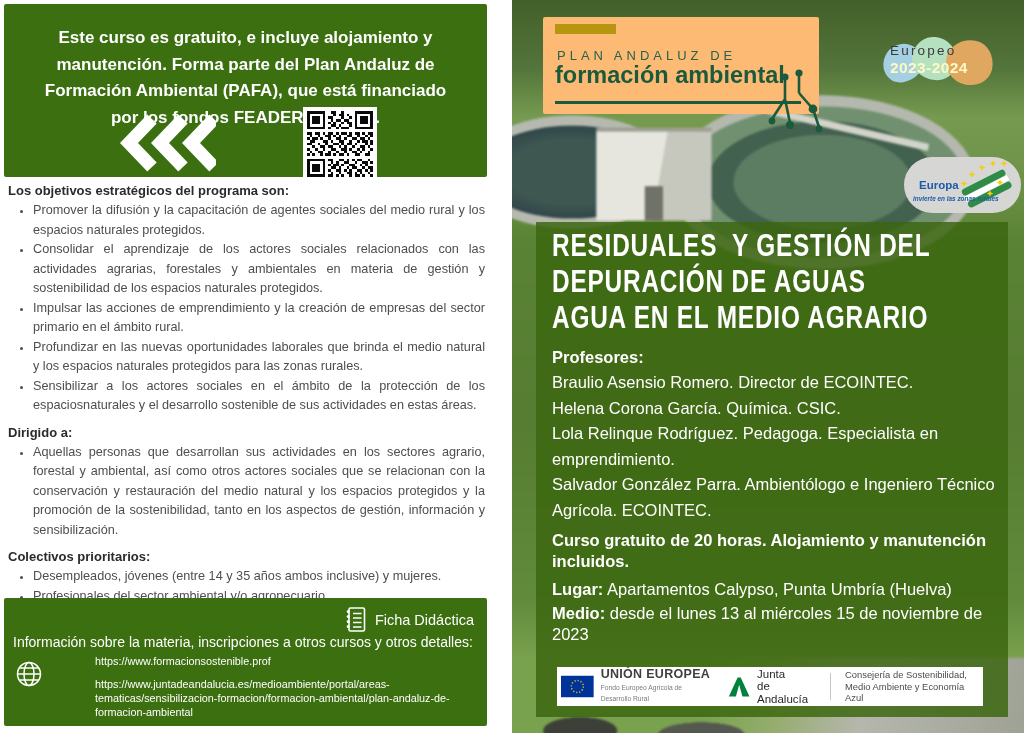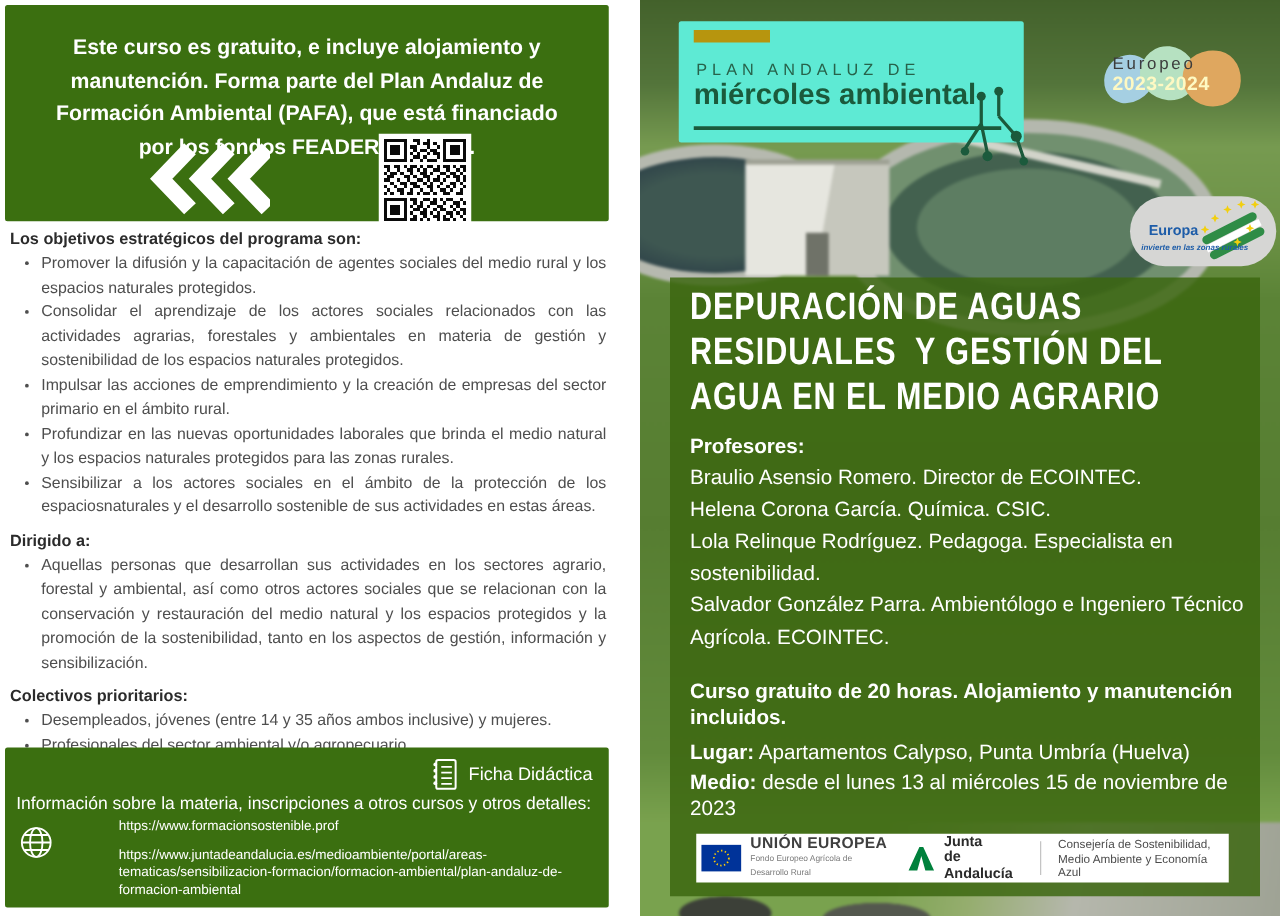--- a/index.html
+++ b/index.html
@@ -55,21 +55,21 @@
     background:linear-gradient(100deg,#e6e6df 0 54%,#c6c7bd 55%); box-shadow:0 -4px 0 #9da093; }
   .building:after { content:""; position:absolute; left:48px; bottom:0; width:18px; height:34px; background:#6f7268; }
   .ph-bottom { position:absolute; left:0; top:655px; width:512px; height:78px;
     background:
       radial-gradient(60px 22px at 70px 72px,#3c4038 0 60%,transparent 62%),
       radial-gradient(70px 20px at 190px 76px,#54584e 0 60%,transparent 62%),
       linear-gradient(100deg,#79a24e 0 38%,#95ad6e 52%,#b5b7ac 68%,#9ea294 100%); }
   .overlay { position:absolute; left:24px; top:222px; width:472px; height:495px; background:rgba(60,103,15,0.84); }
 
   
-  .pafa-card { position:absolute; left:31px; top:17px; width:276px; height:97px; background:#5eead4; border-radius:2px; }
+  .pafa-card { position:absolute; left:31px; top:17px; width:276px; height:97px; background:#fdba74; border-radius:2px; }
   .gold-bar { position:absolute; left:12px; top:7px; width:61px; height:10px; background:#b7950e; }
   .pafa-line1 { position:absolute; left:14px; top:31px; font-size:13px; letter-spacing:4px; color:#27624a; }
   .pafa-line2 { position:absolute; left:12px; top:45px; font-size:23.5px; font-weight:bold; color:#1b5a3c; }
   .pafa-rule { position:absolute; left:12px; top:84px; width:246px; height:2.5px; background:#1b5a3c; }
   .branch { position:absolute; left:212px; top:52px; }
 
   
   .prog-badge { position:absolute; left:365px; top:32px; width:112px; height:52px; }
   .blob { position:absolute; }
   .blob-blue { left:6px; top:12px; width:40px; height:38px; background:#a5cfe2; border-radius:52% 48% 58% 42%/55% 50% 50% 45%; transform:rotate(-10deg); }
@@ -85,32 +85,32 @@
   .europa-sub { position:absolute; left:9px; top:38px; font-size:6.4px; font-style:italic; font-weight:bold; color:#1d5ca8; }
   .europa-art { position:absolute; left:52px; top:2px; }
 
   
   .course { position:absolute; left:40px; top:227px; width:454px; color:#fff; }
   .cond { display:inline-block; transform:scaleX(0.8); transform-origin:0 50%; white-space:pre; }
   .kicker { font-size:20.5px; font-weight:bold; letter-spacing:1.5px; line-height:24px; margin-bottom:5px; }
   .title-line { font-size:30.5px; font-weight:bold; letter-spacing:1px; line-height:36px; }
   .profes-head { margin-top:10px; font-size:16.5px; font-weight:bold; line-height:25px; }
   .prof-line { font-size:16.5px; line-height:25.5px; }
-  .note { margin-top:20px; font-size:16.5px; font-weight:bold; line-height:20.5px; width:442px; }
+  .note { margin-top:7px; font-size:16.5px; font-weight:bold; line-height:20.5px; width:442px; }
   .lugar { margin-top:6px; font-size:16.5px; line-height:24px; }
   .fecha { margin-top:2px; font-size:16.5px; line-height:20.5px; width:442px; }
   .blb { font-weight:bold; }
 
   
   .logos-bar { position:absolute; left:45px; top:667px; width:426px; height:39px; background:#fff; display:flex; align-items:center; padding:0 4px; gap:7px; }
   .eu-text { line-height:11px; }
   .eu-title { font-size:12.5px; font-weight:bold; color:#3f3f3f; letter-spacing:0.3px; }
   .eu-sub { font-size:6.7px; color:#7a7a7a; margin-top:2px; }
   .spacer { flex:1; }
-  .junta-text { font-size:11.5px; font-weight:bold; line-height:12.5px; color:#2a2a2a; }
+  .junta-text { font-size:11.5px; font-weight:normal; line-height:12.5px; color:#2a2a2a; }
   .vdiv { width:1px; height:27px; background:#c4c4c4; margin:0 7px 0 9px; }
   .consejeria { font-size:9.4px; line-height:11.5px; color:#4c4c4c; width:156px; }
 </style>
 </head>
 <body>
 
 <div class="page">
 
   <div class="left">
 
@@ -217,21 +217,21 @@
       <div class="catwalk"></div>
       <div class="building"></div>
       <div class="ph-bottom"></div>
     </div>
 
     <div class="overlay"></div>
 
     <div class="pafa-card">
       <div class="gold-bar"></div>
       <div class="pafa-line1">PLAN ANDALUZ DE</div>
-      <div class="pafa-line2">miércoles ambiental</div>
+      <div class="pafa-line2">formación ambiental</div>
       <div class="pafa-rule"></div>
       <svg class="branch" width="72" height="74" viewBox="0 0 72 74">
         <g stroke="#1b5a3c" stroke-width="2.6" fill="none">
           <path d="M30 10v20 M44 6v18 M30 30l-13 20 M30 30l5 24 M44 24l14 16 M58 40l6 18"></path>
         </g>
         <g fill="#1b5a3c">
           <circle cx="30" cy="8" r="3.6"></circle>
             <circle cx="44" cy="4" r="3.6"></circle>
           <circle cx="17" cy="52" r="3.4"></circle>
             <circle cx="35" cy="56" r="4"></circle>
@@ -266,27 +266,27 @@
           <path d="M48 8l1-2.4 2.4-1-2.4-1-1-2.4-1 2.4-2.4 1 2.4 1z"></path>
           <path d="M44 27l1-2.4 2.4-1-2.4-1-1-2.4-1 2.4-2.4 1 2.4 1z"></path>
           <path d="M34 38l1-2.4 2.4-1-2.4-1-1-2.4-1 2.4-2.4 1 2.4 1z"></path>
         </g>
       </svg>
       <div class="europa-title">Europa</div>
       <div class="europa-sub">invierte en las zonas rurales</div>
     </div>
 
     <div class="course">
+      <div class="title-line"><span class="cond">RESIDUALES  Y GESTIÓN DEL</span></div>
       <div class="title-line"><span class="cond">DEPURACIÓN DE AGUAS</span></div>
-      <div class="title-line"><span class="cond">RESIDUALES  Y GESTIÓN DEL</span></div>
       <div class="title-line"><span class="cond">AGUA EN EL MEDIO AGRARIO</span></div>
       <div class="profes-head">Profesores:</div>
       <div class="prof-line">Braulio Asensio Romero. Director de ECOINTEC.</div>
       <div class="prof-line">Helena Corona García. Química. CSIC.</div>
-      <div class="prof-line">Lola Relinque Rodríguez. Pedagoga. Especialista en sostenibilidad.</div>
+      <div class="prof-line">Lola Relinque Rodríguez. Pedagoga. Especialista en emprendimiento.</div>
       <div class="prof-line">Salvador González Parra. Ambientólogo e Ingeniero Técnico Agrícola. ECOINTEC.</div>
       <div class="note">Curso gratuito de 20 horas. Alojamiento y manutención incluidos.</div>
       <div class="lugar">
         <span class="blb">Lugar:</span><span> Apartamentos Calypso, Punta Umbría (Huelva)</span>
       </div>
       <div class="fecha">
         <span class="blb">Medio:</span><span> desde el lunes 13 al miércoles 15 de noviembre de 2023</span>
       </div>
     </div>
 

